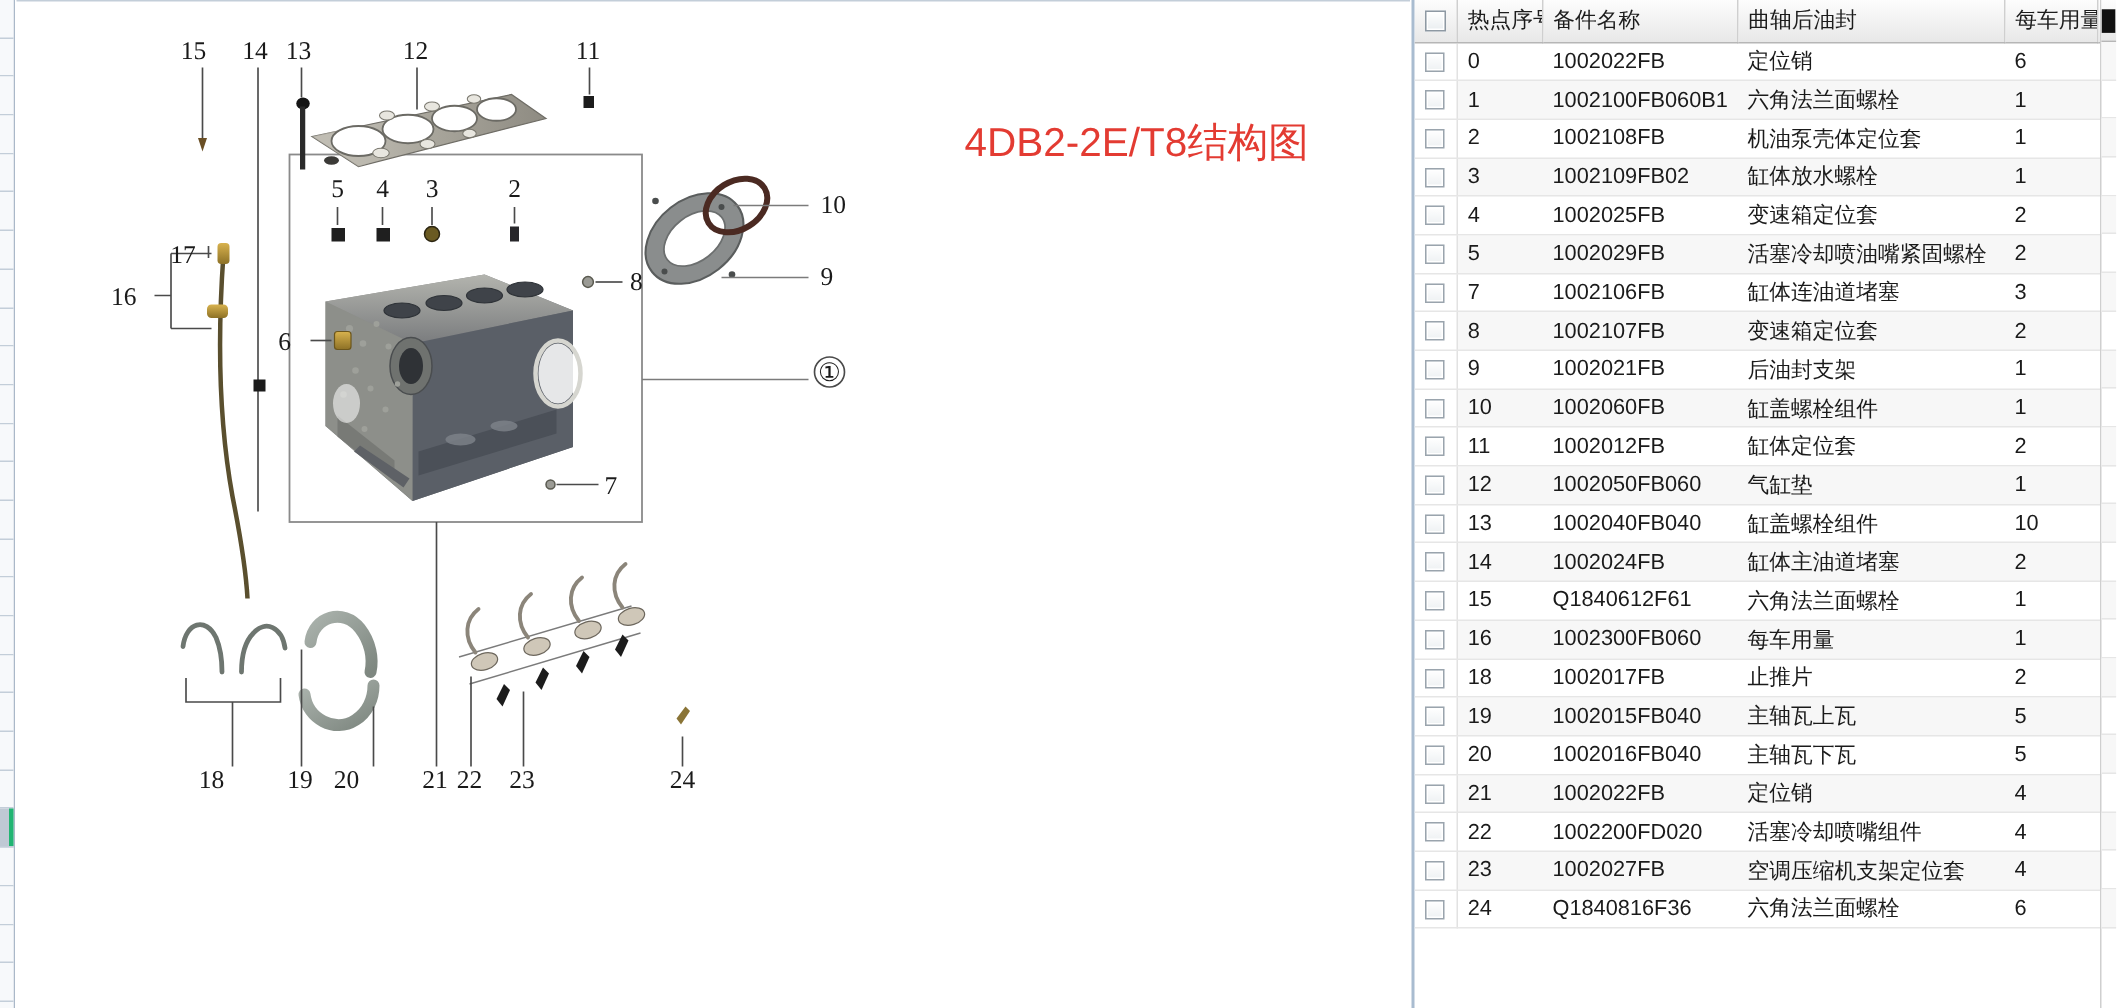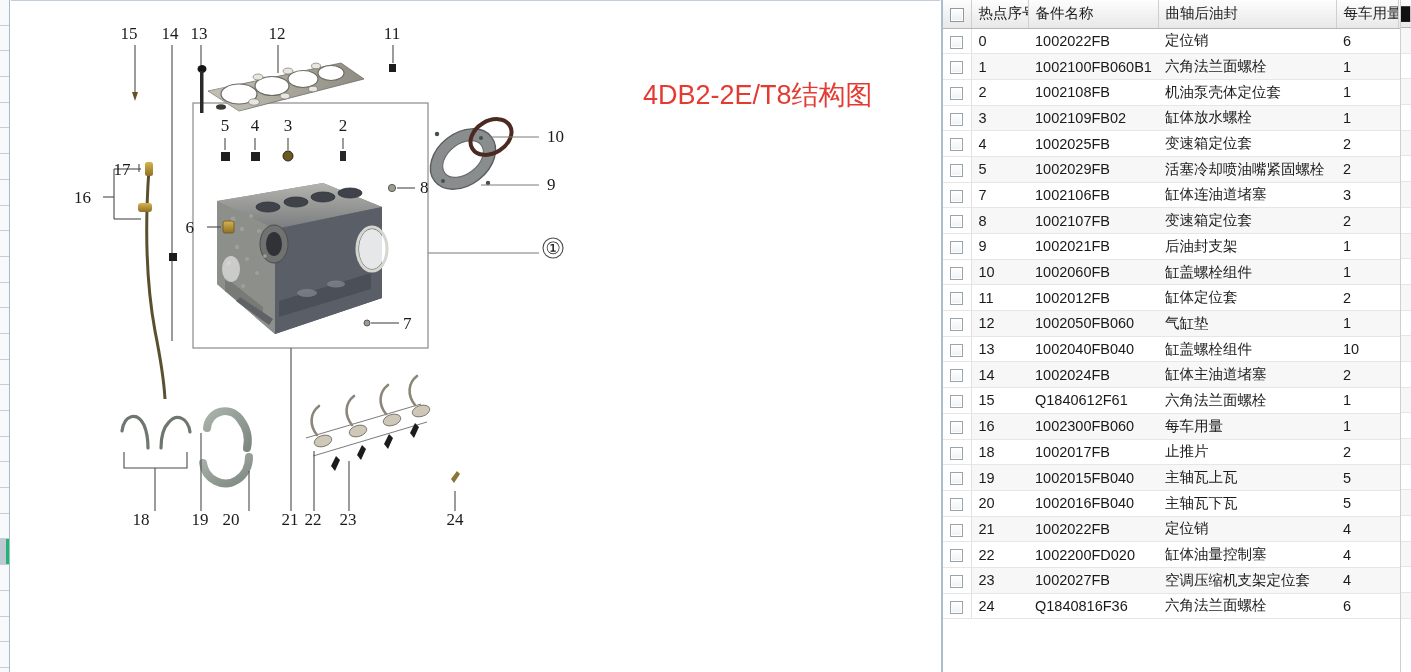--- a/index.html
+++ b/index.html
@@ -626,21 +626,21 @@
             <td>21</td>
             <td>1002022FB</td>
             <td>定位销</td>
             <td>4</td>
             <td class="td-pad"></td>
           </tr>
           <tr>
             <td class="td-chk"><span class="chk"></span></td>
             <td>22</td>
             <td>1002200FD020</td>
-            <td>缸体油量控制塞</td>
+            <td>活塞冷却喷嘴组件</td>
             <td>4</td>
             <td class="td-pad"></td>
           </tr>
           <tr>
             <td class="td-chk"><span class="chk"></span></td>
             <td>23</td>
             <td>1002027FB</td>
             <td>空调压缩机支架定位套</td>
             <td>4</td>
             <td class="td-pad"></td>

